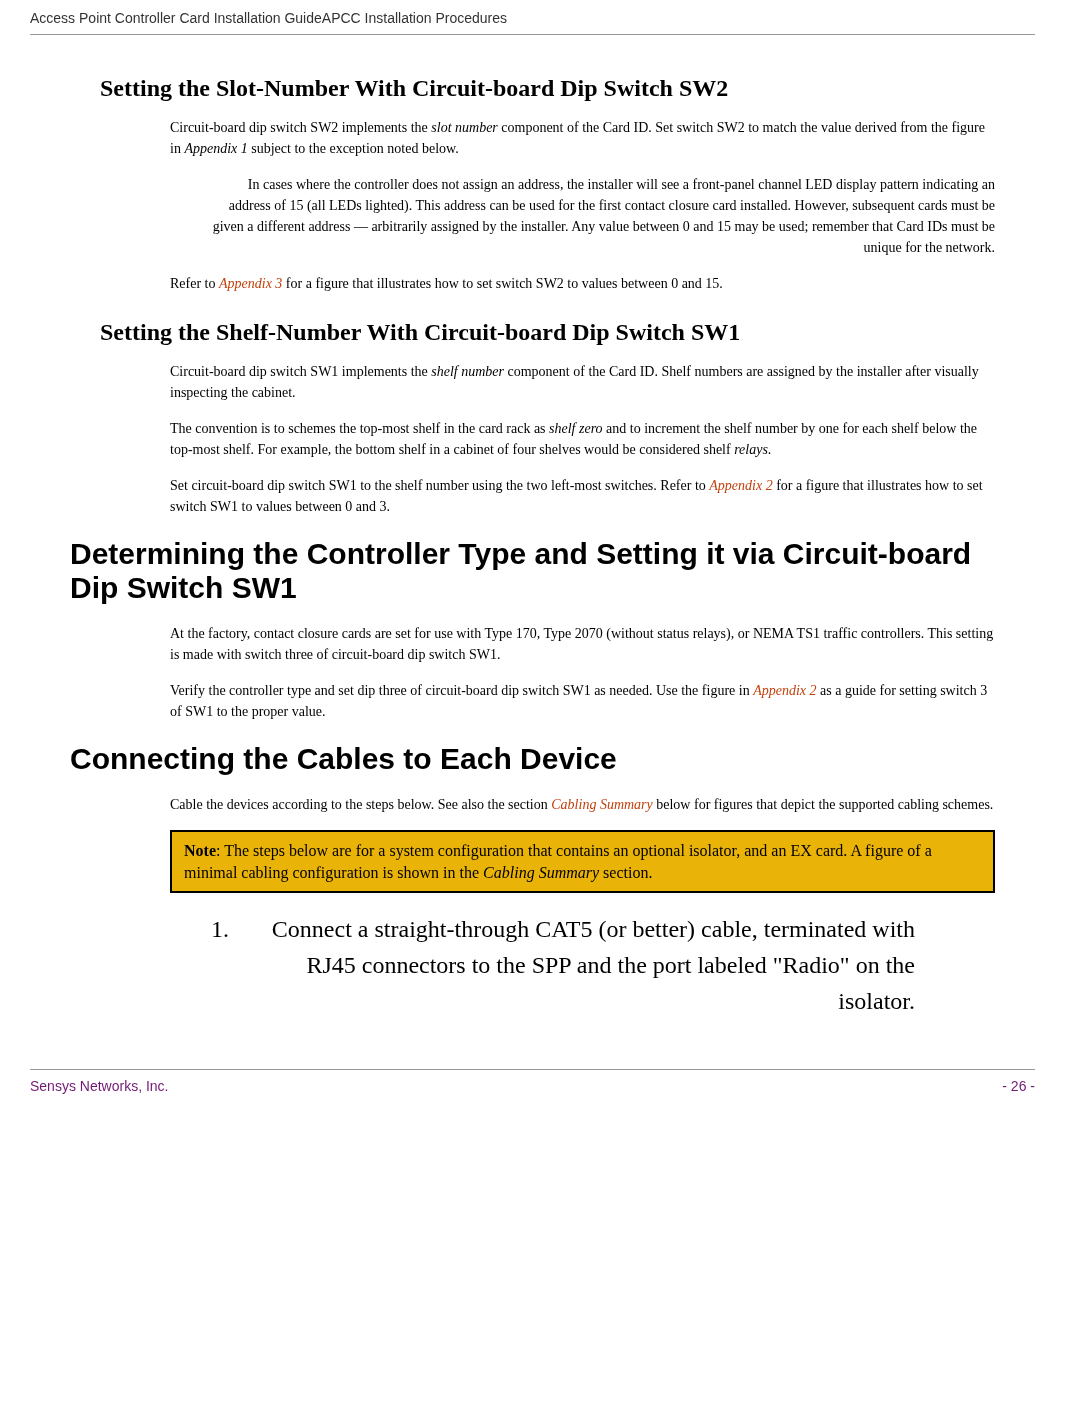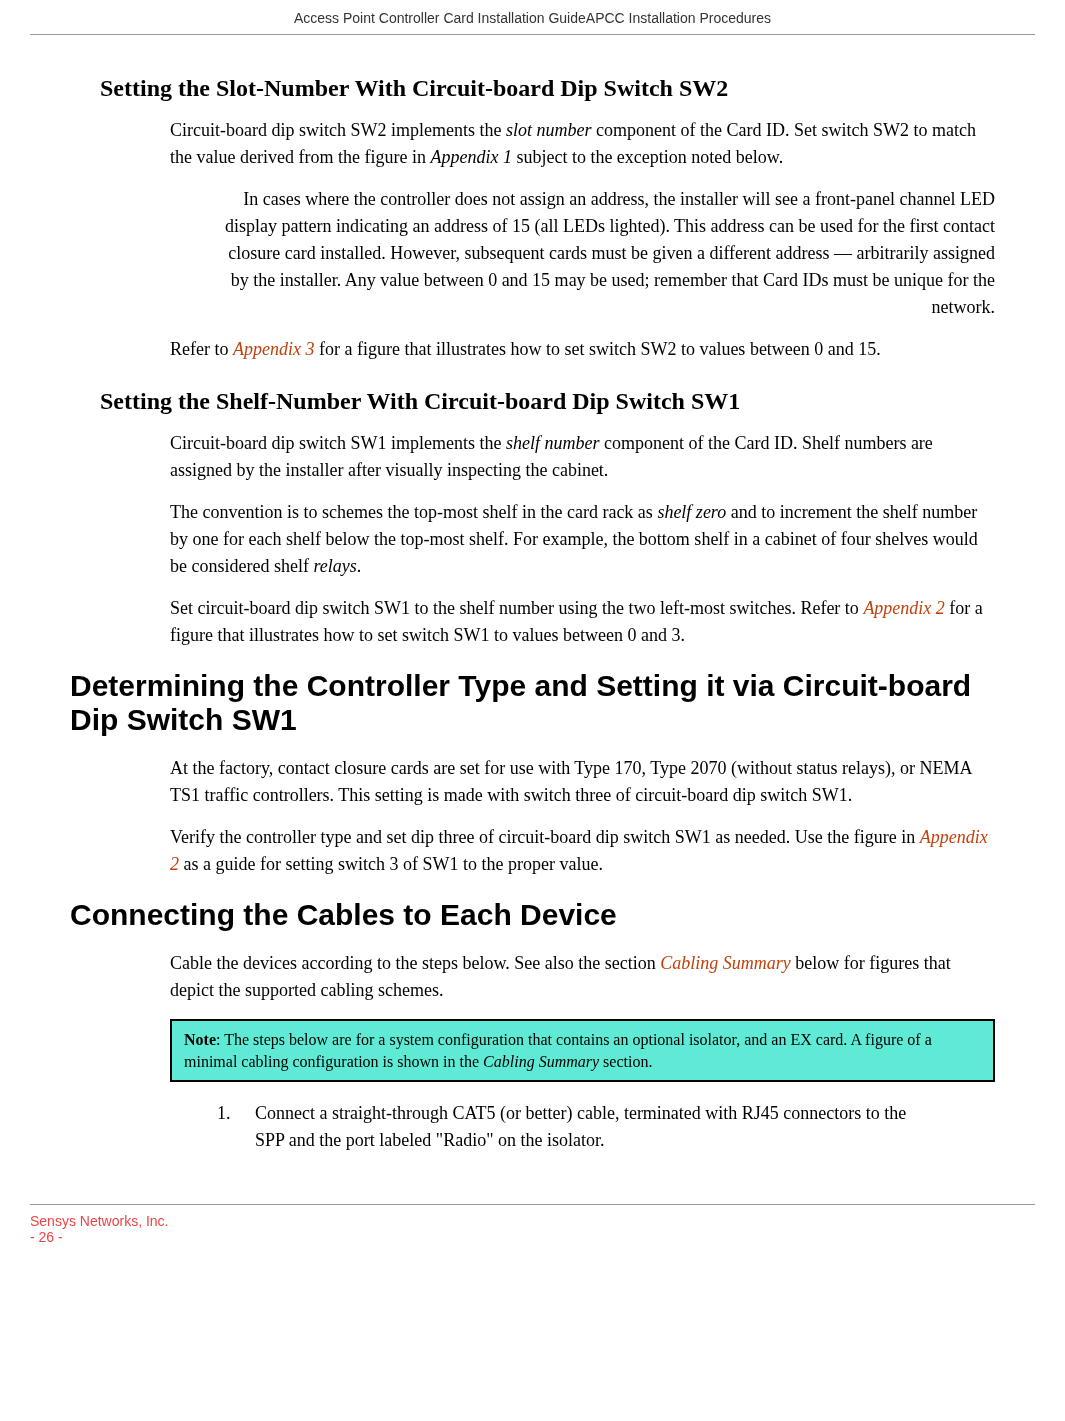--- a/index.html
+++ b/index.html
@@ -11,21 +11,21 @@
       font-family: Georgia, 'Times New Roman', serif;
       width: 1065px;
       background: white;
       color: #000;
     }
     .page {
       padding: 10px 30px 10px 30px;
     }
     .header {
       display: flex;
-      justify-content: center;
+      justify-content: flex-start;
       font-family: Arial, Helvetica, sans-serif;
       font-size: 14px;
       color: #333;
       padding-bottom: 8px;
       border-bottom: 1px solid #999;
       margin-bottom: 40px;
     }
     .content {
       padding: 0 40px;
     }
@@ -47,71 +47,71 @@
     }
     h3 {
       font-family: Arial, Helvetica, sans-serif;
       font-size: 18px;
       font-weight: bold;
       margin-top: 15px;
       margin-bottom: 12px;
       margin-left: 100px;
     }
     p {
-      font-size: 18px;
+      font-size: 14px;
       line-height: 1.5;
       margin-bottom: 15px;
       margin-left: 100px;
     }
     p.indent-more {
       margin-left: 140px;
       text-align: right;
     }
     .italic {
       font-style: italic;
     }
     a.link {
       color: #c2410c;
       font-style: italic;
       text-decoration: none;
     }
     .note-box {
-      background: #5eead4;
+      background: #eab308;
       border: 2px solid #000;
       padding: 8px 12px;
       margin-left: 100px;
       margin-bottom: 18px;
       margin-top: 5px;
     }
     .note-box p {
       font-size: 16px;
       line-height: 1.35;
       margin: 0;
       margin-left: 0;
     }
     ol {
       margin-left: 145px;
       padding-left: 20px;
     }
     ol li {
-      font-size: 18px;
+      font-size: 24px;
       line-height: 1.5;
       padding-left: 20px;
       padding-right: 80px;
+      text-align: right;
     }
     .footer {
       display: flex;
       justify-content: space-between;
       font-family: Arial, Helvetica, sans-serif;
       font-size: 14px;
-      color: #ef4444;
+      color: #701a75;
       padding-top: 8px;
       border-top: 1px solid #999;
       margin-top: 50px;
-      flex-direction: column;
     }
   </style>
 </head>
 <body>
 
 <div class="page">
   <div class="header">
     <span>Access Point Controller Card Installation Guide</span>
     <span>APCC Installation Procedures</span>
   </div>

